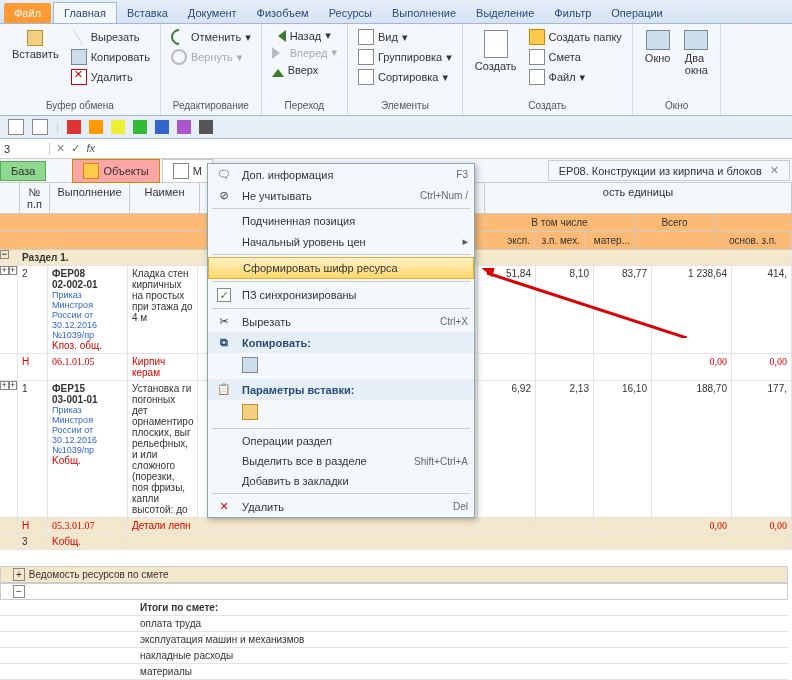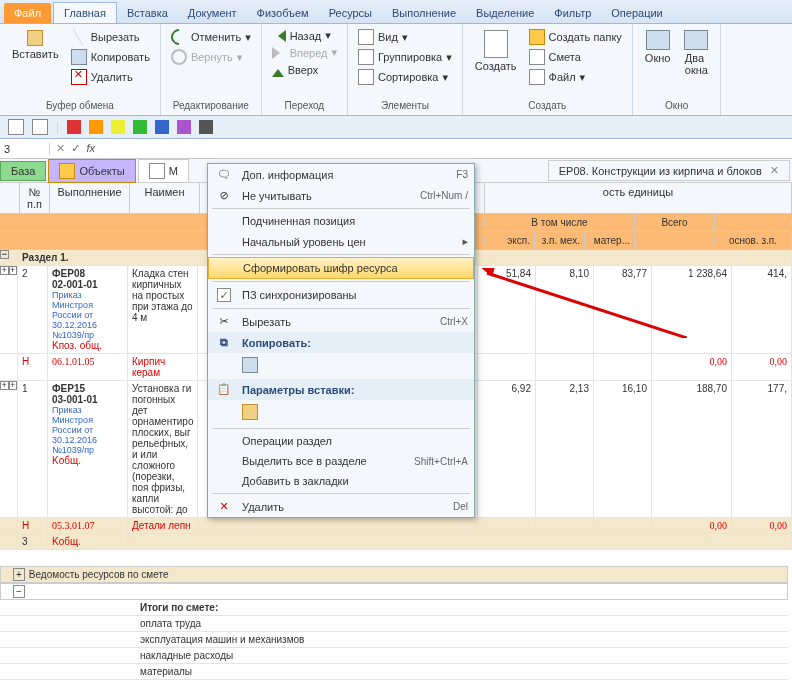--- a/index.html
+++ b/index.html
@@ -36,21 +36,21 @@
 .flag.r { background: #d33; } .flag.o { background: #f90; } .flag.y { background: #ee3; } .flag.g { background: #3b3; } .flag.b { background: #36c; } .flag.p { background: #a5c; }
 
 .formula { display: flex; border-bottom: 1px solid #ccc; height: 20px; align-items: center; }
 .formula .cell { width: 50px; border-right: 1px solid #ccc; padding: 0 4px; }
 .formula .btns { display: flex; gap: 6px; padding: 0 6px; color: #888; }
 .formula .fx { font-style: italic; color: #555; }
 
 .doctabs { display: flex; background: #f4f8fc; border-bottom: 1px solid #ccc; height: 24px; align-items: center; }
 .doctabs .dtab { padding: 3px 10px; border: 1px solid #ccc; margin-right: 2px; background: #fff; display: flex; align-items: center; gap: 4px; }
 .doctabs .dtab.base { background: #8fd88f; border-color: #5a5; }
-.doctabs .dtab.obj { background: #c4b5fd; border-color: #cc8800; }
+.doctabs .dtab.obj { background: #fca5a5; border-color: #cc8800; margin-left: 24px; }
 .doctabs .close { color: #888; margin-left: 4px; }
 
 .grid { overflow: hidden; }
 .ghead { display: flex; border-bottom: 1px solid #ccc; background: #f4f8fc; }
 .ghead2 { display: flex; border-bottom: 1px solid #ccc; background: #fdba74; font-size: 10px; align-items: center; }
 .gh { border-right: 1px solid #ccc; padding: 3px 4px; text-align: center; }
 .c-idx { width: 30px; } .c-idx2 { width: 20px; border-right: 1px solid #ccc; }
 .c-base { width: 80px; } .c-name { width: 70px; }
 .c-num { width: 50px; text-align: right; }
 .row { display: flex; border-bottom: 1px solid #e4e4e4; }
@@ -268,21 +268,21 @@
     <div class="cell" style="flex:1">Раздел 1.</div>
   </div>
 
   <div class="row">
     <div class="exp">
         <span>+</span>
         <span>+</span>
       </div>
     <div class="cell c-idx">2</div>
     <div class="cell base"><b style="white-space:pre">ФЕР08
-02-001-01</b><div class="ref">Приказ Минстроя России от 30.12.2016 №1039/пр</div><div class="k">Kпоз. общ.</div></div>
+02-002-01</b><div class="ref">Приказ Минстроя России от 30.12.2016 №1039/пр</div><div class="k">Kпоз. общ.</div></div>
     <div class="cell name">Кладка стен кирпичных на простых при этажа до 4 м</div>
     <div class="cell" style="width:280px"></div>
     <div class="cell num">51,84</div>
     <div class="cell num">8,10</div>
     <div class="cell num">83,77</div>
     <div class="cell num" style="width:80px">1 238,64</div>
     <div class="cell num" style="flex:1">414,</div>
   </div>
 
   <div class="row red">

